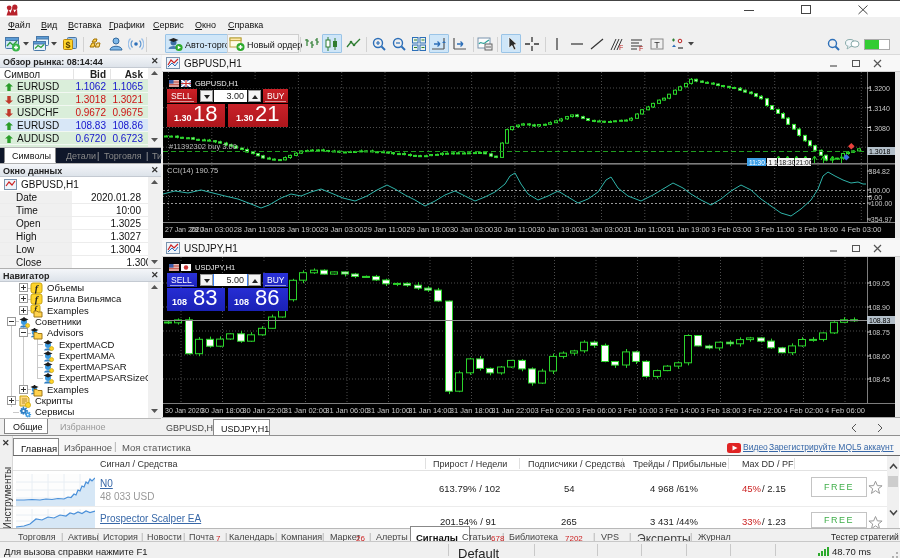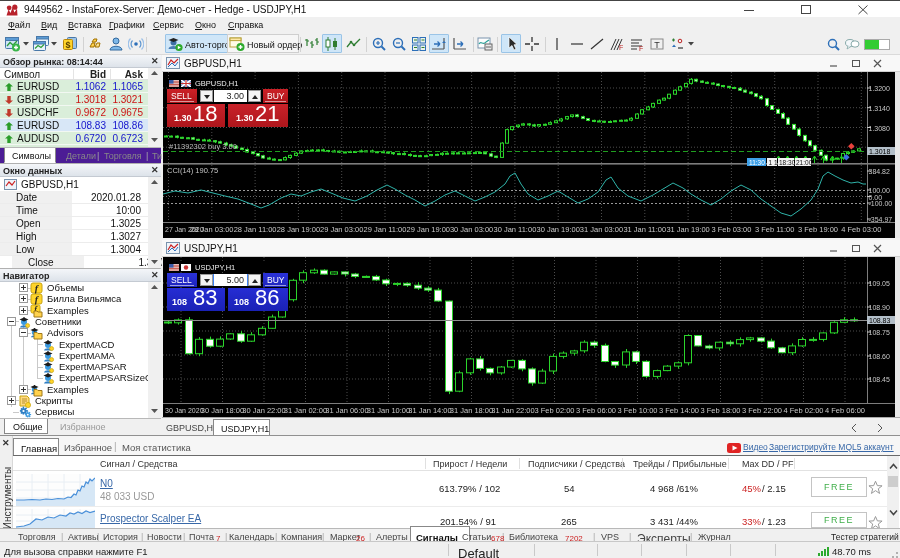--- a/index.html
+++ b/index.html
@@ -8,21 +8,20 @@
 .sep{position:absolute;width:1px;background:#d2d2d2;top:4px;height:15px;}
 svg{display:block;}
 .hib{position:absolute;background:#cfe6f8;border:1px solid #9ac4e7;border-radius:1px;}
 </style></head><body>
 <div class="abs" style="left:0;top:0;width:900px;height:17px;background:#ffffff;border-top:1px solid #444;">
 <svg class="abs" style="left:5px;top:2px" width="14" height="14" viewBox="0 0 14 14">
 <circle cx="4.2" cy="4.8" r="2.4" fill="#b8222c"></circle>
       <circle cx="9.8" cy="4.2" r="2.6" fill="#b8222c"></circle>
 <path d="M1.5 12.5 L3.5 6.5 L5.5 10 L7.5 4.5 L9.5 9.5 L12 5.5 L12.5 12.5 Z" fill="#b8222c"></path>
 </svg>
-<div class="abs" style="left:24px;top:3px;font-size:10px;color:#111;">9449562 - InstaForex-Server: Демо-счет - Hedge - USDJPY,H1</div>
 <svg class="abs" style="left:742px;top:0" width="14" height="17">
       <line x1="2" y1="9.5" x2="12" y2="9.5" stroke="#444" stroke-width="1"></line>
     </svg>
 <svg class="abs" style="left:799px;top:0" width="14" height="17">
       <rect x="2.5" y="4.5" width="9" height="8" fill="none" stroke="#444" stroke-width="1"></rect>
     </svg>
 <svg class="abs" style="left:856px;top:0" width="14" height="17">
       <path d="M2.5 4.5 L11.5 13 M11.5 4.5 L2.5 13" stroke="#444" stroke-width="1"></path>
     </svg>
 </div>
@@ -253,21 +252,21 @@
     </div>
     <div class="abs" style="left:0;top:90px;width:148px;height:2px;background:#daeeda;"></div>
     <div class="abs" style="left:148px;top:13px;width:13px;height:79px;background:#f0f0f0;">
 <svg class="abs" style="left:3px;top:3px" width="7" height="5">
         <path d="M3.5 0 L7 4 L0 4 Z" fill="#555"></path>
       </svg>
 <svg class="abs" style="left:3px;top:70px" width="7" height="5">
         <path d="M3.5 4 L7 0 L0 0 Z" fill="#555"></path>
       </svg>
     </div>
-    <div class="abs" style="left:0;top:92px;width:161px;height:16px;background:#4c1d95;border-top:1px solid #b8b8b8;">
+    <div class="abs" style="left:0;top:92px;width:161px;height:16px;background:#0f172a;border-top:1px solid #b8b8b8;">
 <div class="abs" style="left:4px;top:0px;width:52px;height:15px;background:#fff;border:1px solid #888;border-top:none;border-bottom:1px solid #fff;">
         <span class="abs" style="left:7px;top:3px;color:#111;font-size:9px;">Символы</span>
       </div>
 <span class="abs" style="left:66px;top:3px;color:#888;font-size:9px;">Детали</span>
       <span class="abs" style="left:97px;top:3px;color:#aaa;font-size:9px;">|</span>
 <span class="abs" style="left:104px;top:3px;color:#888;font-size:9px;">Торговля</span>
       <span class="abs" style="left:146px;top:3px;color:#aaa;font-size:9px;">|</span>
 <span class="abs" style="left:152px;top:3px;color:#888;font-size:9px;">Тик</span>
     </div>
   </div>
@@ -299,21 +298,21 @@
     <div class="abs" style="left:0;top:66px;width:148px;height:13px;border-bottom:1px solid #ececec;">
       <div class="abs" style="left:0;top:0;width:72px;height:12px;background:#f0f0f0;"></div>
       <span class="abs" style="left:16px;top:1px;color:#111;">High</span>
       <span class="abs" style="right:7px;top:1px;color:#111;">1.3027</span>
     </div>
     <div class="abs" style="left:0;top:79px;width:148px;height:13px;border-bottom:1px solid #ececec;">
       <div class="abs" style="left:0;top:0;width:72px;height:12px;background:#f0f0f0;"></div>
       <span class="abs" style="left:16px;top:1px;color:#111;">Low</span>
       <span class="abs" style="right:7px;top:1px;color:#111;">1.3004</span>
     </div>
-    <div class="abs" style="left:0;top:92px;width:164px;height:13px;border-bottom:1px solid #ececec;margin-left:12px;">
+    <div class="abs" style="left:0;top:92px;width:164px;height:13px;border-bottom:1px solid #ececec;">
       <div class="abs" style="left:0;top:0;width:72px;height:12px;background:#f0f0f0;"></div>
       <span class="abs" style="left:16px;top:1px;color:#111;">Close</span>
       <span class="abs" style="right:7px;top:1px;color:#111;">1.3008</span>
     </div>
     <div class="abs" style="left:148px;top:13px;width:13px;height:92px;background:#f0f0f0;">
 <svg class="abs" style="left:3px;top:3px" width="7" height="5">
         <path d="M3.5 0 L7 4 L0 4 Z" fill="#555"></path>
       </svg>
 <svg class="abs" style="left:3px;top:83px" width="7" height="5">
         <path d="M3.5 4 L7 0 L0 0 Z" fill="#555"></path>

